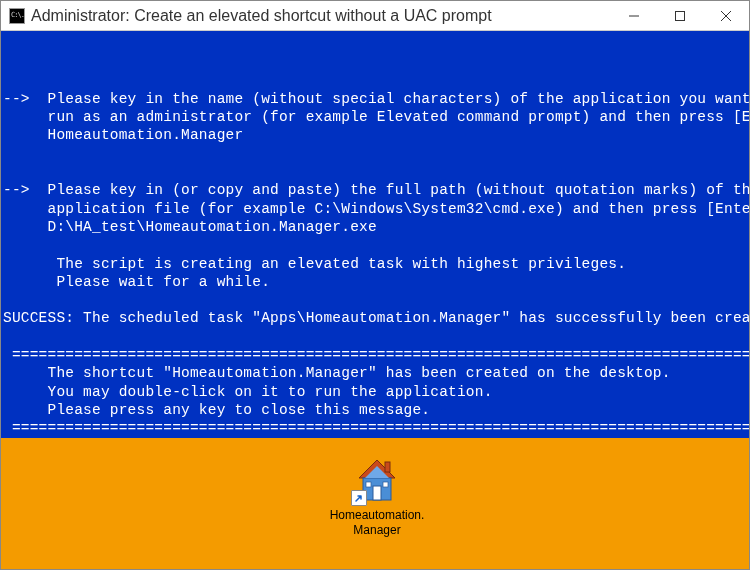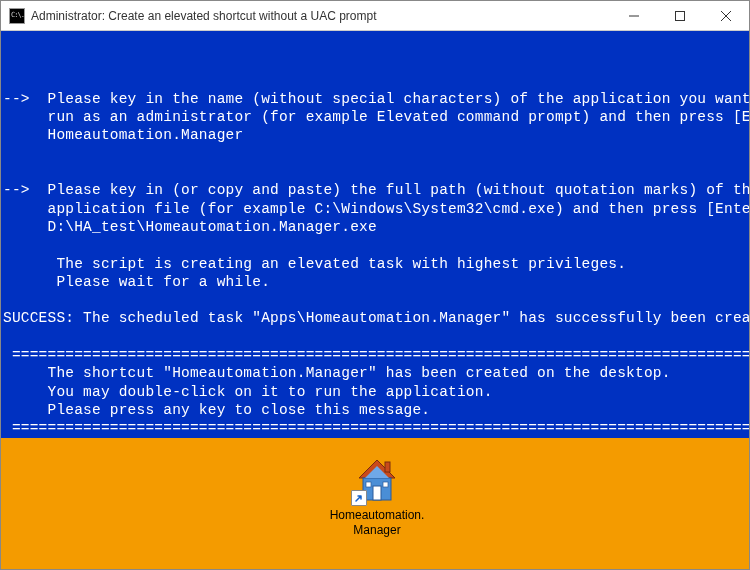--- a/index.html
+++ b/index.html
@@ -34,21 +34,21 @@
       padding-left: 1px;
     }
     .title-icon-inner {
       color: #ccc;
       font-size: 7px;
       font-family: monospace;
       line-height: 1;
       letter-spacing: -1px;
     }
     .title-text {
-      font-size: 12px;
+      font-size: 16px;
       color: #333;
       flex: 1;
       white-space: nowrap;
       overflow: hidden;
     }
     .win-controls {
       display: flex;
       height: 100%;
     }
     .win-btn {

